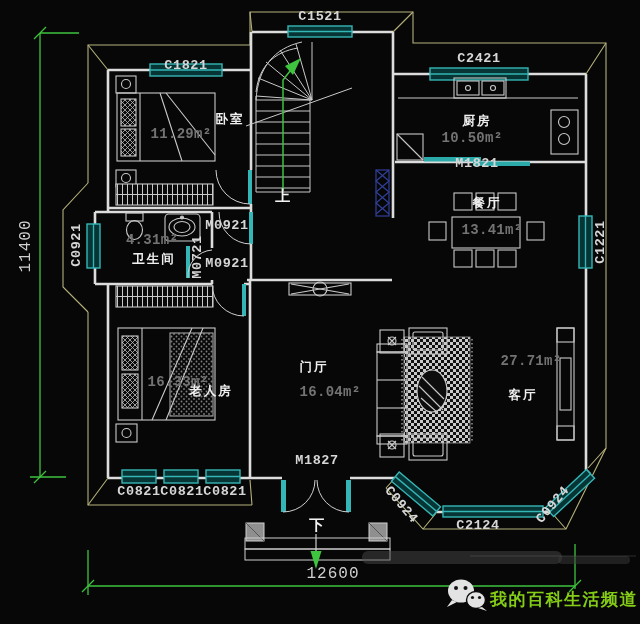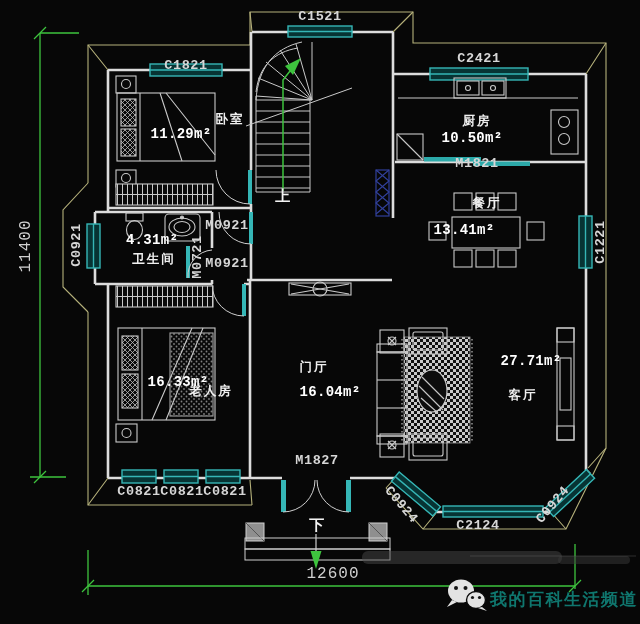--- a/index.html
+++ b/index.html
@@ -2,27 +2,27 @@
 <html><head>
 <meta charset="utf-8">
 <style>
   html,body{margin:0;padding:0;background:#000;}
   .canvas{position:relative;width:640px;height:624px;background:#070707;overflow:hidden;
           font-family:Liberation Mono, monospace;}
   .canvas svg{position:absolute;left:0;top:0;}
   .lbl{position:absolute;transform:translate(-50%,-50%);color:#d6d6d6;font-size:13.5px;
        font-weight:600;letter-spacing:.6px;white-space:nowrap;line-height:1;}
   .room{color:#f0f0f0;font-size:12.5px;font-weight:700;letter-spacing:2px;}
-  .area{color:#ffffff;font-size:14px;font-weight:700;letter-spacing:.3px;}
+  .area{color:#737373;font-size:14px;font-weight:700;letter-spacing:.3px;}
   .rot-ccw{transform:translate(-50%,-50%) rotate(-90deg);}
   .rot-bay-l{transform:translate(-50%,-50%) rotate(50deg);}
   .rot-bay-r{transform:translate(-50%,-50%) rotate(-50deg);}
   .dim{color:#cfcfcf;font-size:16px;font-weight:500;letter-spacing:1px;}
   .updown{color:#f2f2f2;font-size:15px;font-weight:700;}
-  .wm-text{position:absolute;left:490px;top:588px;color:#0f766e;font-size:17px;
+  .wm-text{position:absolute;left:490px;top:588px;color:#84cc16;font-size:17px;
            font-weight:700;letter-spacing:1.5px;white-space:nowrap;}
 </style>
 </head>
 <body>
 
 <div class="canvas">
 <svg width="640" height="624" viewBox="0 0 640 624">
   <defs>
     <pattern id="vlines" width="5" height="22" patternUnits="userSpaceOnUse">
       <rect width="5" height="22" fill="#0b0b0b"></rect>
@@ -308,21 +308,21 @@
 <div class="lbl" style="left:227px;top:264px">M0921</div>
 <div class="lbl rot-ccw" style="left:198px;top:257px">M0721</div>
 <div class="lbl" style="left:477px;top:164px">M1821</div>
 <div class="lbl" style="left:317px;top:461px">M1827</div>
 
 <div class="lbl room" style="left:230px;top:120px">卧室</div>
 <div class="lbl area" style="left:181px;top:134px">11.29m²</div>
 <div class="lbl room" style="left:477px;top:122px">厨房</div>
 <div class="lbl area" style="left:472px;top:138px">10.50m²</div>
 <div class="lbl room" style="left:487px;top:204px">餐厅</div>
-<div class="lbl area" style="left:464px;top:230px">13.41m²</div>
+<div class="lbl area" style="left:492px;top:230px">13.41m²</div>
 <div class="lbl area" style="left:152px;top:240px">4.31m²</div>
 <div class="lbl room" style="left:154px;top:260px">卫生间</div>
 <div class="lbl area" style="left:178px;top:382px">16.33m²</div>
 <div class="lbl room" style="left:211px;top:392px">老人房</div>
 <div class="lbl room" style="left:314px;top:368px">门厅</div>
 <div class="lbl area" style="left:330px;top:392px">16.04m²</div>
 <div class="lbl area" style="left:531px;top:361px">27.71m²</div>
 <div class="lbl room" style="left:523px;top:396px">客厅</div>
 
 <div class="lbl updown" style="left:283px;top:197px">上</div>

